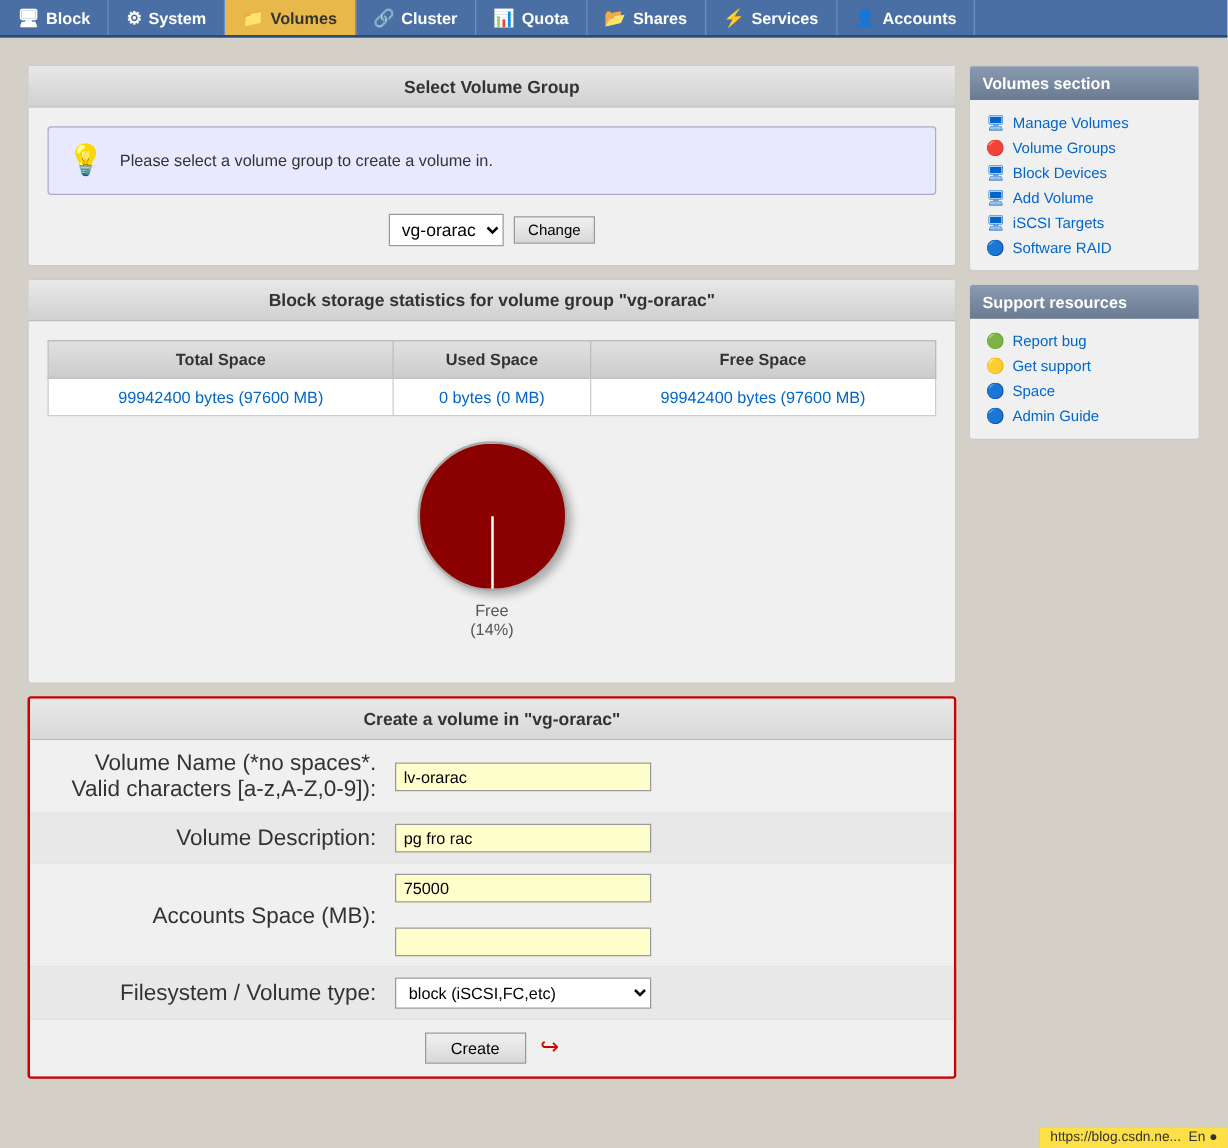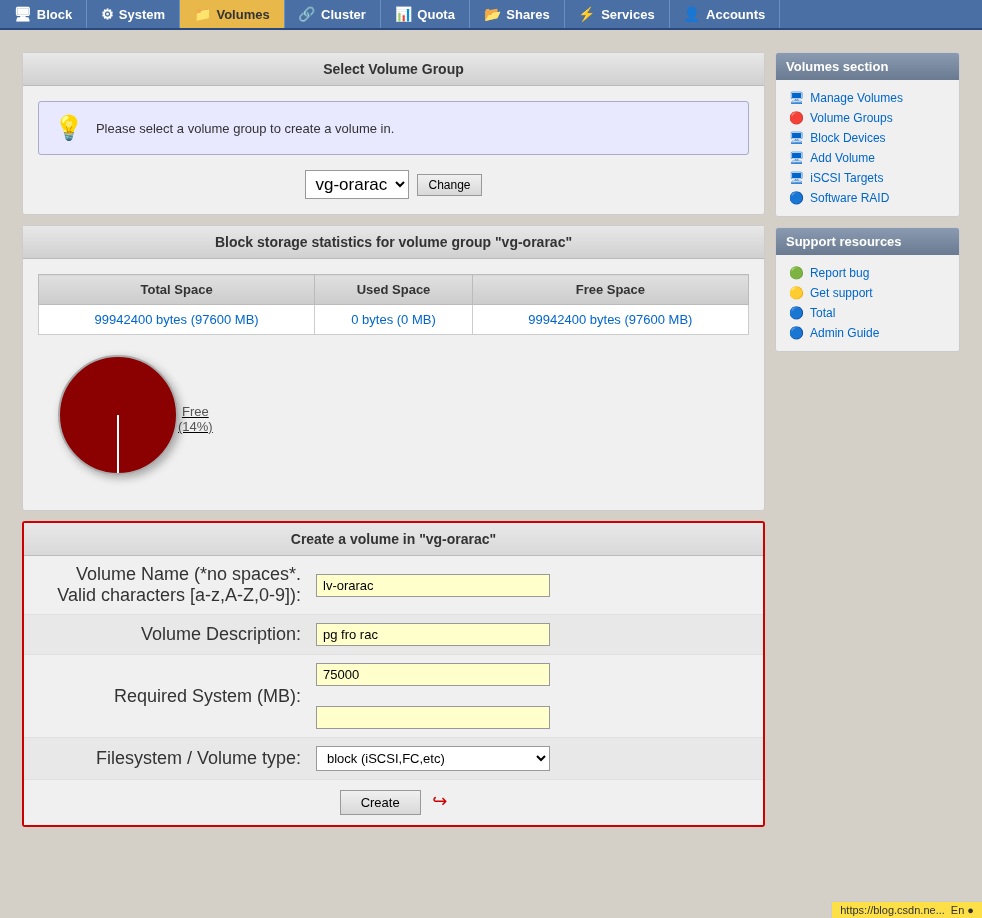--- a/index.html
+++ b/index.html
@@ -76,21 +76,21 @@
     .select-row {
       display: flex;
       align-items: center;
       gap: 8px;
       justify-content: center;
     }
     .vg-select {
       padding: 3px 5px;
       border: 1px solid #999;
       background: white;
-      font-size: 17px;
+      font-size: 14px;
     }
     .change-btn {
       padding: 3px 10px;
       background: linear-gradient(to bottom, #f0f0f0, #d8d8d8);
       border: 1px solid #999;
       cursor: pointer;
       font-size: 12px;
     }
 
     
@@ -111,23 +111,23 @@
       border: 1px solid #ccc;
       padding: 7px 10px;
       text-align: center;
       background: white;
       color: #0066cc;
     }
 
     
     .chart-area {
       display: flex;
+      flex-direction: column;
       align-items: center;
       padding: 20px;
-      text-decoration: underline;
     }
     .pie-chart {
       width: 120px;
       height: 120px;
       border-radius: 50%;
       background: conic-gradient(#8b0000 0% 100%);
       border: 2px solid #aaa;
       position: relative;
       box-shadow: 3px 3px 8px rgba(0,0,0,0.3);
     }
@@ -170,21 +170,21 @@
       width: 280px;
       min-width: 280px;
       padding-right: 15px;
       font-size: 18px;
       color: #333;
     }
     .form-input {
       flex: 1;
     }
     .form-input input, .form-input select {
-      width: 234px;
+      width: 205px;
       padding: 3px 6px;
       border: 1px solid #999;
       background: #ffffcc;
       font-size: 13px;
     }
     .form-input select {
       background: white;
     }
     .form-submit {
       padding: 10px;
@@ -354,21 +354,21 @@
         </div>
 
         <div class="form-row">
           <div class="form-label">Volume Description:</div>
           <div class="form-input">
             <input type="text" value="pg fro rac" style="">
           </div>
         </div>
 
         <div class="form-row">
-          <div class="form-label">Required System (MB):</div>
+          <div class="form-label">Accounts Space (MB):</div>
           <div class="form-input">
             <input type="text" style="display: block; margin-bottom: 20px;" value="75000">
             <input type="text" value="" style="">
           </div>
         </div>
 
         <div class="form-row">
           <div class="form-label">Filesystem / Volume type:</div>
           <div class="form-input">
             <select>
@@ -427,21 +427,21 @@
         <a class="sidebar-link">
           <span class="sidebar-link-icon">🟢</span>
           <span>Report bug</span>
         </a>
         <a class="sidebar-link">
           <span class="sidebar-link-icon">🟡</span>
           <span>Get support</span>
         </a>
         <a class="sidebar-link">
           <span class="sidebar-link-icon">🔵</span>
-          <span>Total</span>
+          <span>Space</span>
         </a>
         <a class="sidebar-link">
           <span class="sidebar-link-icon">🔵</span>
           <span>Admin Guide</span>
         </a>
       </div>
     </div>
 
   </div>
 

